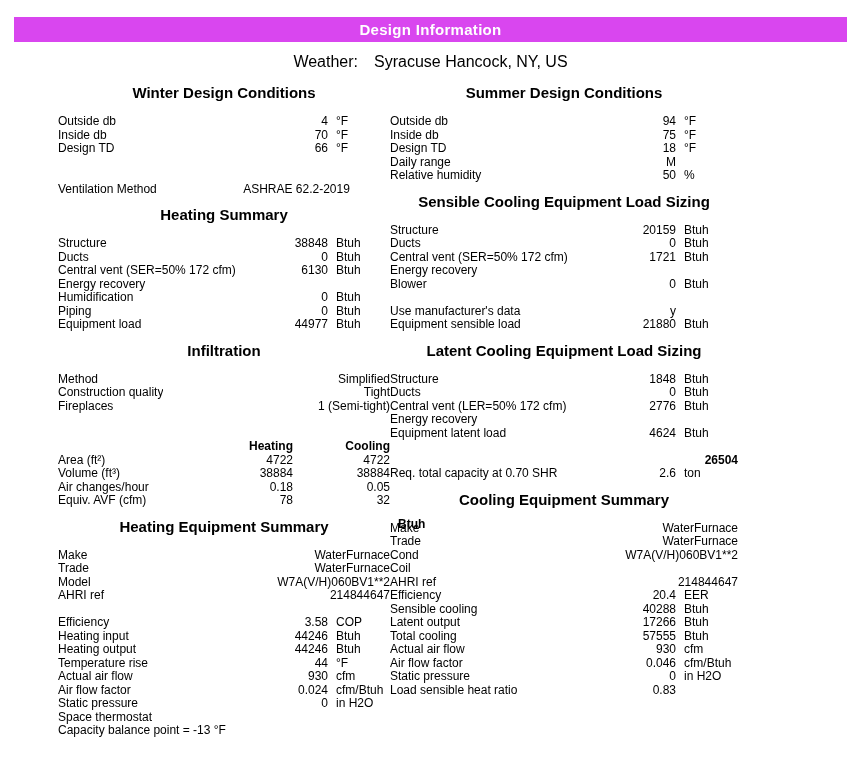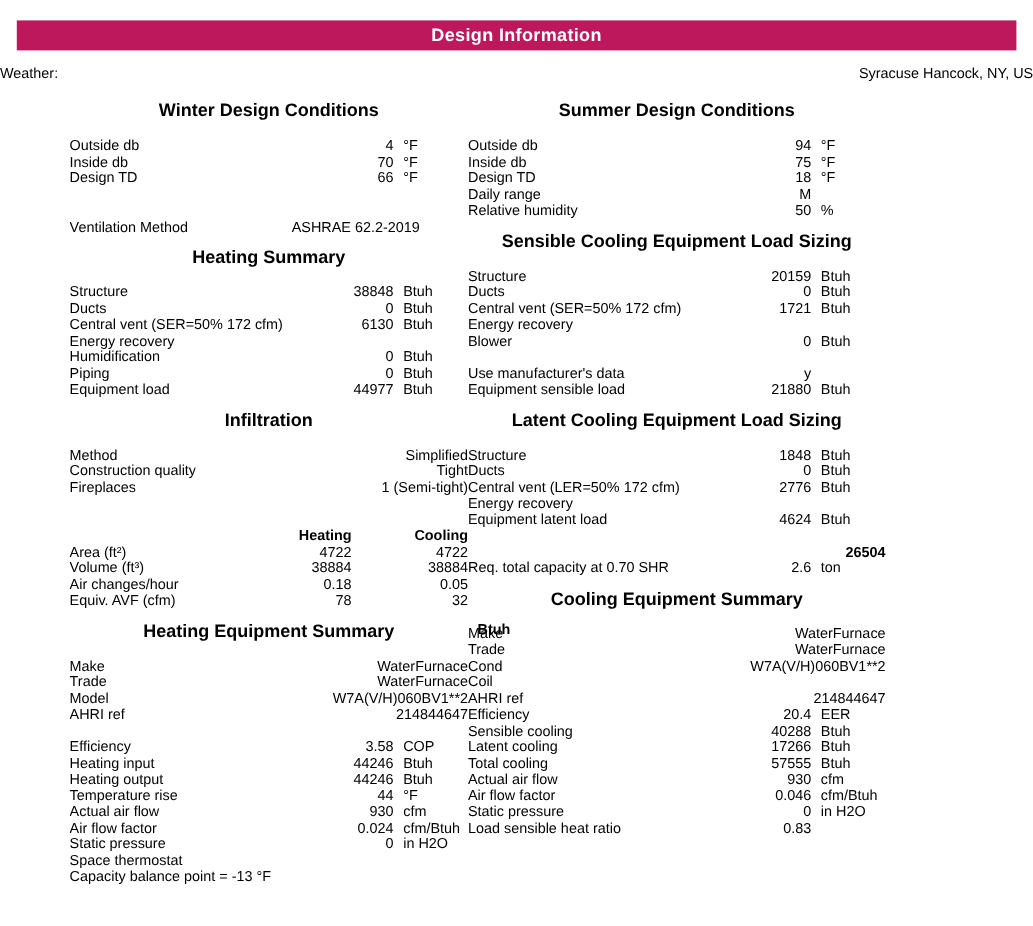--- a/index.html
+++ b/index.html
@@ -6,22 +6,22 @@
   body{
     width:861px;height:772px;overflow:hidden;background:#ffffff;color:#000;
     font-family:"Liberation Sans",sans-serif;font-size:12px;
     -webkit-font-smoothing:antialiased;
   }
   .title-bar{
     margin:17px 14px 0 14px;height:25px;line-height:25px;
     text-align:center;color:#fff;font-weight:bold;font-size:15px;letter-spacing:.3px;
   }
   .weather-line{
-    margin-top:13px;display:flex;justify-content:space-between;gap:16px;
-    font-size:12px;line-height:13px;
+    margin-top:13px;display:flex;justify-content:center;gap:16px;
+    font-size:16px;line-height:13px;
   }
   .columns{display:flex;margin:6px 0 0 58px;}
   .col{display:flex;flex-direction:column;}
   .col-left{width:332px;}
   .col-right{width:348px;}
   .sec-heading{
     font-size:15px;font-weight:bold;text-align:center;
     margin:10px 0 13px 0;line-height:18px;
   }
   .row{display:flex;height:13.5px;line-height:13.4px;white-space:nowrap;}
@@ -41,21 +41,21 @@
   .row.thead .v1,.row.t2 .v1{flex:0 0 66px;text-align:right;}
   .row.thead .v2,.row.t2 .v2{flex:0 0 97px;text-align:right;}
   .row.t2 .lbl,.row.thead .lbl{flex:1 1 auto;}
   .row.thead{font-weight:bold;}
   .row.bold{font-weight:bold;flex-direction:column;}
   .spacer{flex:0 0 auto;}
 </style>
 </head>
 <body>
 
-<div class="title-bar" style="background: #be185d; color: rgb(255, 255, 255);">
+<div class="title-bar" style="background: #d946ef; color: rgb(255, 255, 255);">
   <span>Design Information</span>
 </div>
 
 <div class="weather-line">
   <span>Weather:</span>
   <span>Syracuse Hancock, NY, US</span>
 </div>
 
 <div class="columns">
   <div class="col col-left">
@@ -360,21 +360,21 @@
           <span class="lbl">Efficiency</span>
           <span class="val">20.4</span>
           <span class="unit">EER</span>
         </div>
         <div class="row lvu">
           <span class="lbl">Sensible cooling</span>
           <span class="val">40288</span>
           <span class="unit">Btuh</span>
         </div>
         <div class="row lvu">
-          <span class="lbl">Latent cooling</span>
+          <span class="lbl">Latent output</span>
           <span class="val">17266</span>
           <span class="unit">Btuh</span>
         </div>
         <div class="row lvu">
           <span class="lbl">Total cooling</span>
           <span class="val">57555</span>
           <span class="unit">Btuh</span>
         </div>
         <div class="row lvu">
           <span class="lbl">Actual air flow</span>

